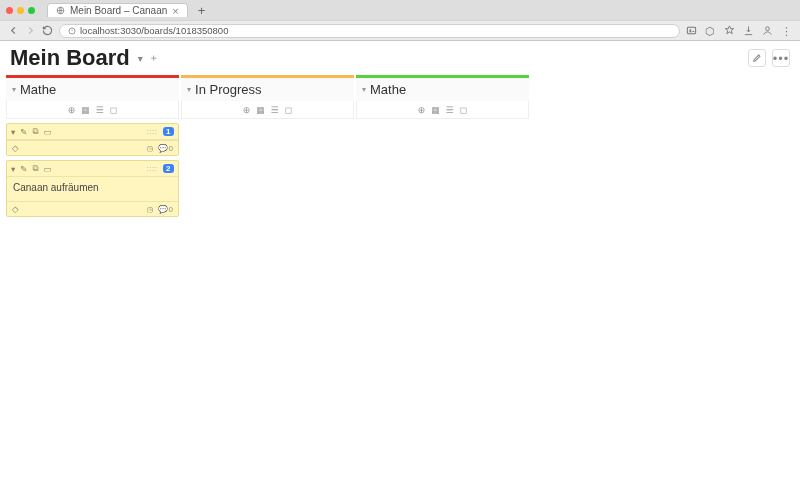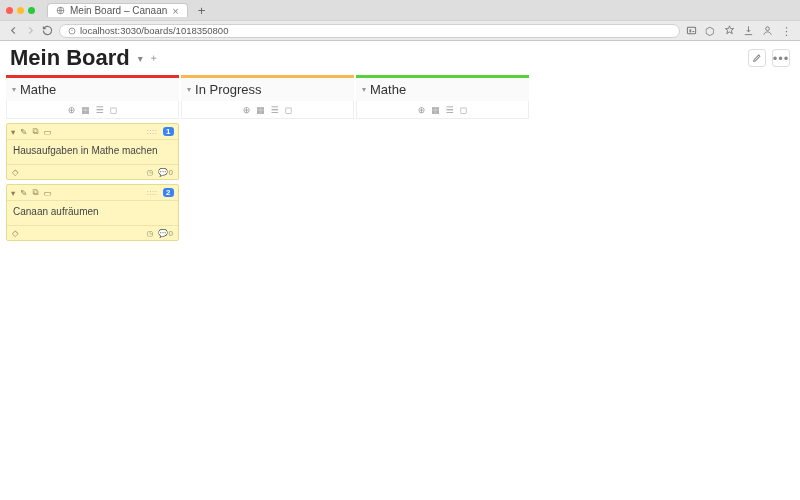--- a/index.html
+++ b/index.html
@@ -156,21 +156,20 @@
       <div class="card">
         <div class="card-top">
           <span class="icn">▾</span>
           <span class="icn">✎</span>
           <span class="icn">⧉</span>
           <span class="icn">▭</span>
           <span class="spacer"></span>
           <span class="drag-dots">::::</span>
           <span class="badge">1</span>
         </div>
-        <div class="card-body">Hausaufgaben in Mathe machen</div>
         <div class="card-foot">
           <span class="icn">◇</span>
           <span class="spacer"></span>
           <span class="meta">◷</span>
           <span class="meta">💬<span>0</span></span>
         </div>
       </div>
 
       <div class="card">
         <div class="card-top">

